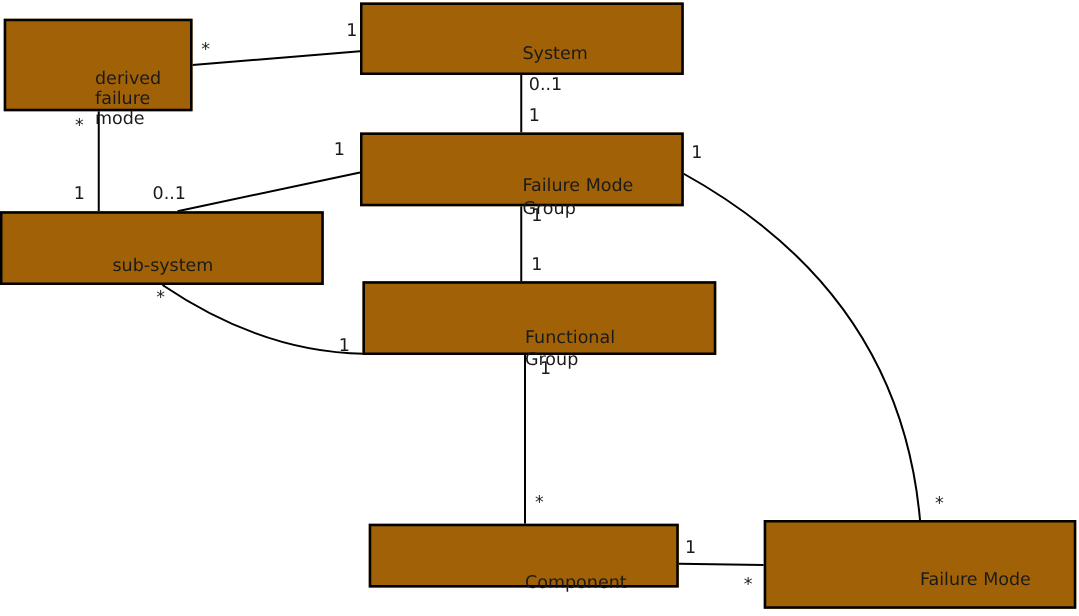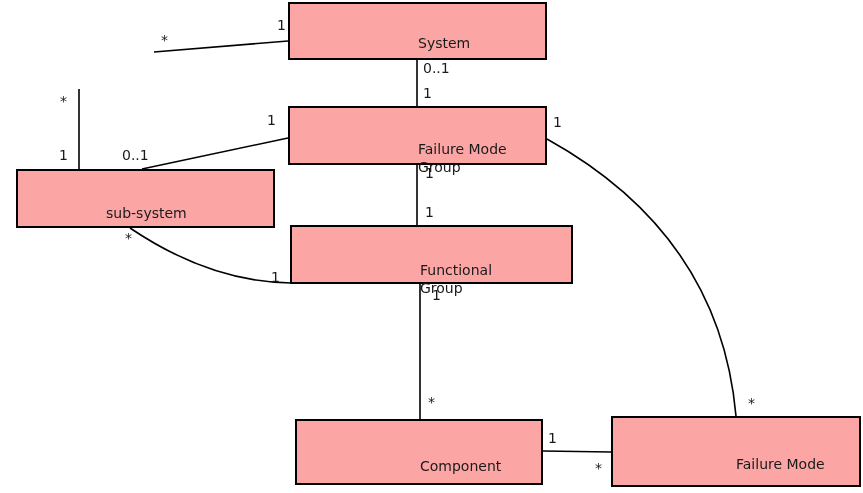--- a/index.html
+++ b/index.html
@@ -23,21 +23,21 @@
   }
   .edges path {
     stroke: #000000;
     stroke-width: 1.6;
     fill: none;
   }
   .node {
     position: absolute;
     box-sizing: border-box;
     border: 2px solid #000000;
-    background: #fca5a5;
+    background: #a16207;
     font-size: 14px;
     line-height: 16px;
     white-space: pre-line;
   }
   .node .lbl {
     white-space: pre-line;
   }
   .lh18 { line-height: 18px; }
   .mult {
     position: absolute;
@@ -56,40 +56,45 @@
     <path d="M417,60 L417,106"></path>
     <path d="M79,89 L79,169"></path>
     <path d="M142,169 L288,138"></path>
     <path d="M417,165 L417,225"></path>
     <path d="M420,284 L420,419"></path>
     <path d="M130,228 Q210,282 291,283"></path>
     <path d="M547,139 Q720,235 736,416"></path>
     <path d="M543,451 L611,452"></path>
   </svg>
 
+  <div class="node" style="left:3px; top:15px; width:151px; height:74px; padding:22px 0 0 71px;">
+    <span class="lbl">derived
+failure
+mode</span>
+  </div>
 
   <div class="node" style="left:288px; top:2px; width:259px; height:58px; padding:15px 0 0 128px;">
     <span class="lbl">System</span>
   </div>
 
   <div class="node lh18" style="left:288px; top:106px; width:259px; height:59px; padding:14px 0 0 128px;">
     <span class="lbl">Failure Mode
 Group</span>
   </div>
 
-  <div class="node" style="left:16px; top:169px; width:259px; height:59px; padding:18px 0 0 88px;">
+  <div class="node" style="left:0px; top:169px; width:259px; height:59px; padding:18px 0 0 88px;">
     <span class="lbl">sub-system</span>
   </div>
 
   <div class="node lh18" style="left:290px; top:225px; width:283px; height:59px; padding:16px 0 0 128px;">
     <span class="lbl">Functional
 Group</span>
   </div>
 
-  <div class="node" style="left:295px; top:419px; width:248px; height:66px; padding:21px 0 0 123px;">
+  <div class="node" style="left:295px; top:419px; width:248px; height:51px; padding:21px 0 0 123px;">
     <span class="lbl">Component</span>
   </div>
 
   <div class="node" style="left:611px; top:416px; width:250px; height:71px; padding:22px 0 0 123px;">
     <span class="lbl">Failure Mode</span>
   </div>
 
   <span class="mult" style="left:277px; top:18px;">1</span>
   <span class="mult" style="left:161px; top:33px;">*</span>
 

